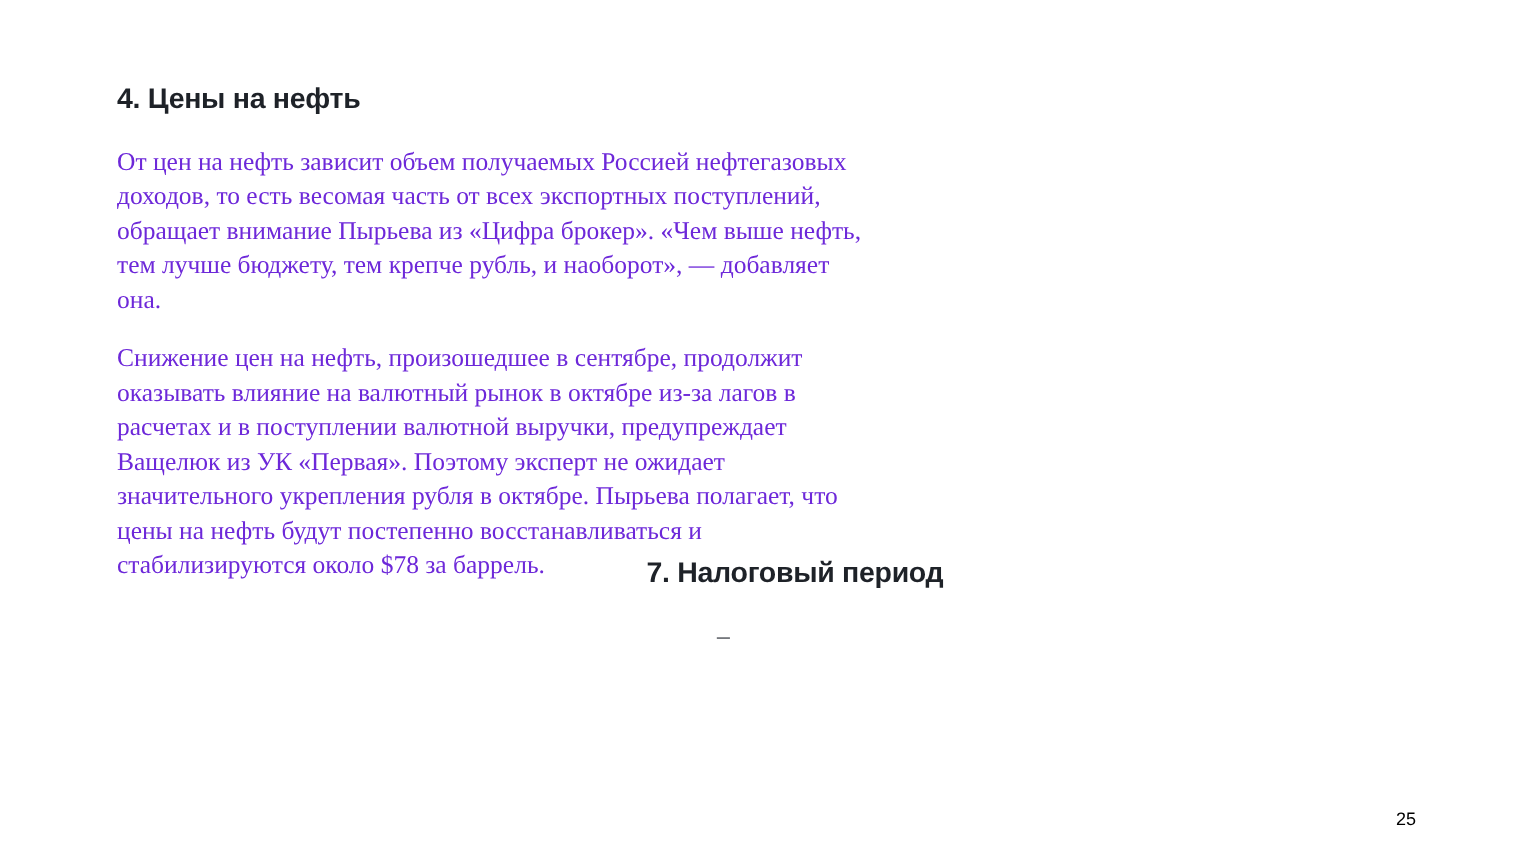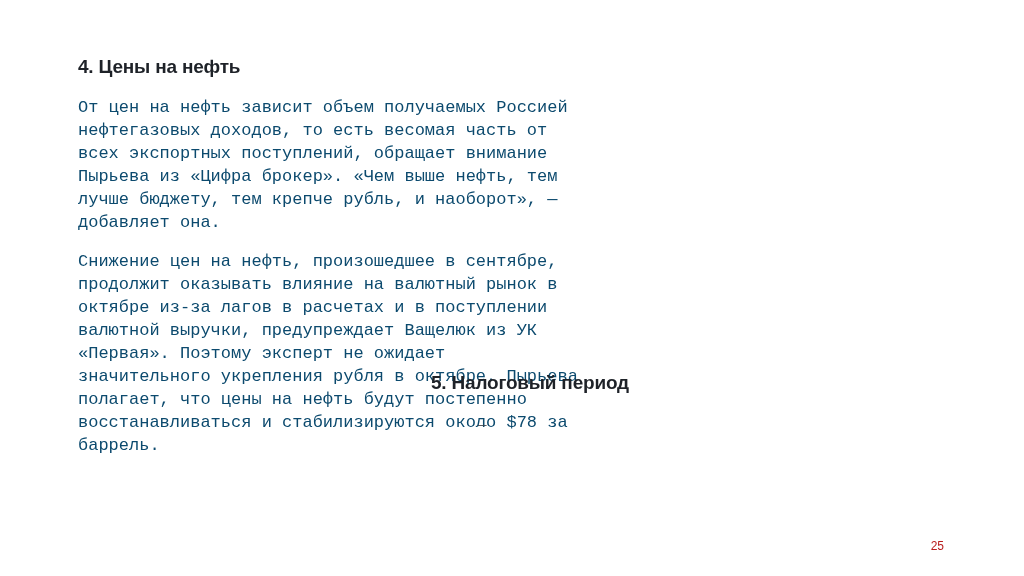--- a/index.html
+++ b/index.html
@@ -32,53 +32,53 @@
     margin: 0 0 17px 0;
     font-family: "Liberation Sans", sans-serif;
     font-size: 19px;
     font-weight: 700;
     letter-spacing: -0.2px;
     color: #1e2228;
     line-height: 1.2;
   }
   .body-paragraph {
     margin: 0 0 16px 0;
-    font-family: Liberation Mono, monospace;
+    font-family: Liberation Serif, serif;
     font-size: 17px;
     line-height: 23px;
-    color: #0c4a6e;
+    color: #6d28d9;
   }
   .trailing-dash {
     margin: 10px 0 0 0;
     padding-left: 47px;
     font-family: "Liberation Serif", "DejaVu Serif", serif;
     font-size: 17px;
     line-height: 23px;
     color: #3b3f46;
   }
   .page-number {
     position: absolute;
     right: 80px;
     top: 539px;
     font-family: "Liberation Sans", sans-serif;
     font-size: 12px;
-    color: #b91c1c;
+    color: #000000;
   }
 </style>
 </head>
 <body>
 
 <div class="slide">
 
   <section class="section section-oil">
     <h2 class="section-heading">4. Цены на нефть</h2>
     <p class="body-paragraph">От цен на нефть зависит объем получаемых Россией нефтегазовых доходов, то есть весомая часть от всех экспортных поступлений, обращает внимание Пырьева из «Цифра брокер». «Чем выше нефть, тем лучше бюджету, тем крепче рубль, и наоборот», — добавляет она.</p>
     <p class="body-paragraph">Снижение цен на нефть, произошедшее в сентябре, продолжит оказывать влияние на валютный рынок в октябре из-за лагов в расчетах и в поступлении валютной выручки, предупреждает Ващелюк из УК «Первая». Поэтому эксперт не ожидает значительного укрепления рубля в октябре. Пырьева полагает, что цены на нефть будут постепенно восстанавливаться и стабилизируются около $78 за баррель.</p>
   </section>
 
   <section class="section section-tax">
-    <h2 class="section-heading">5. Налоговый период</h2>
+    <h2 class="section-heading">7. Налоговый период</h2>
     <p class="trailing-dash">–</p>
   </section>
 
   <div class="page-number">25</div>
 
 </div>
 
 </body></html>

